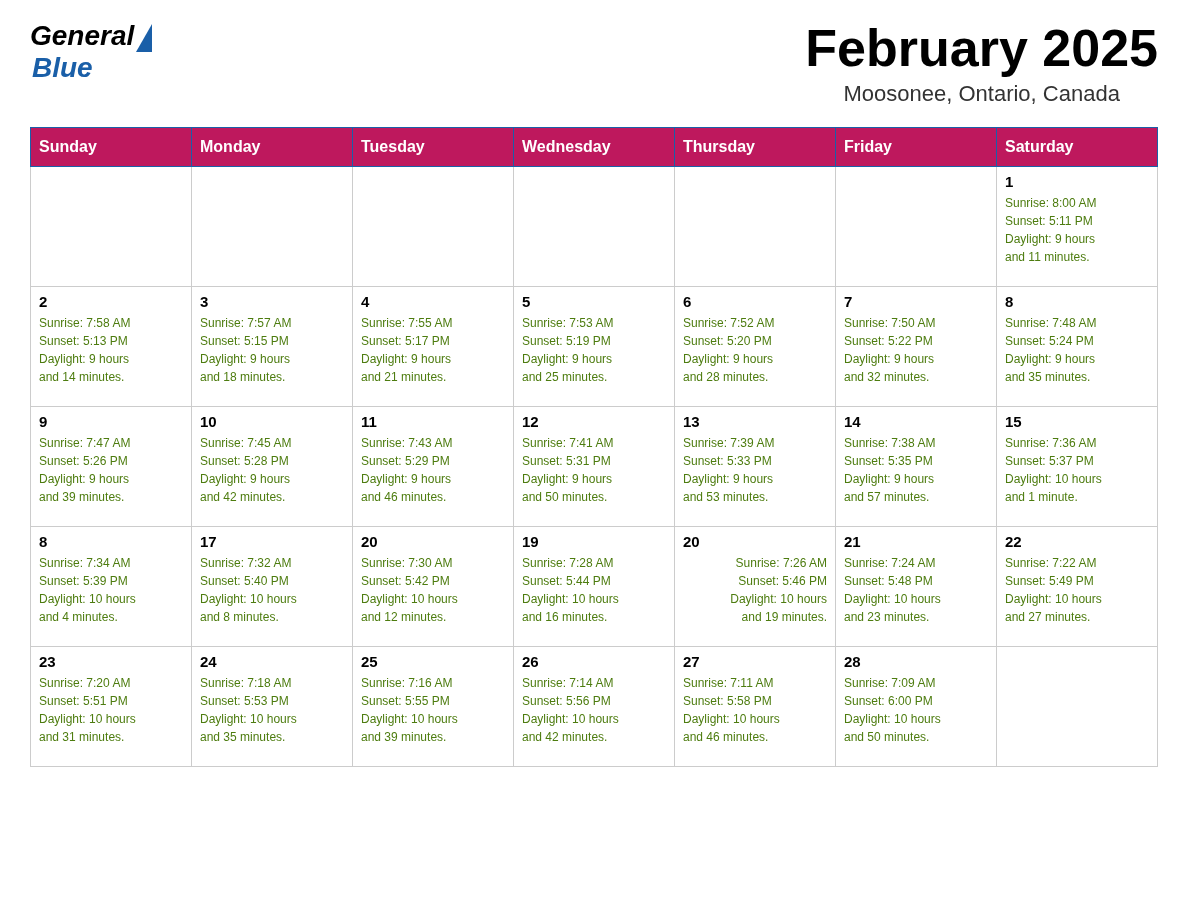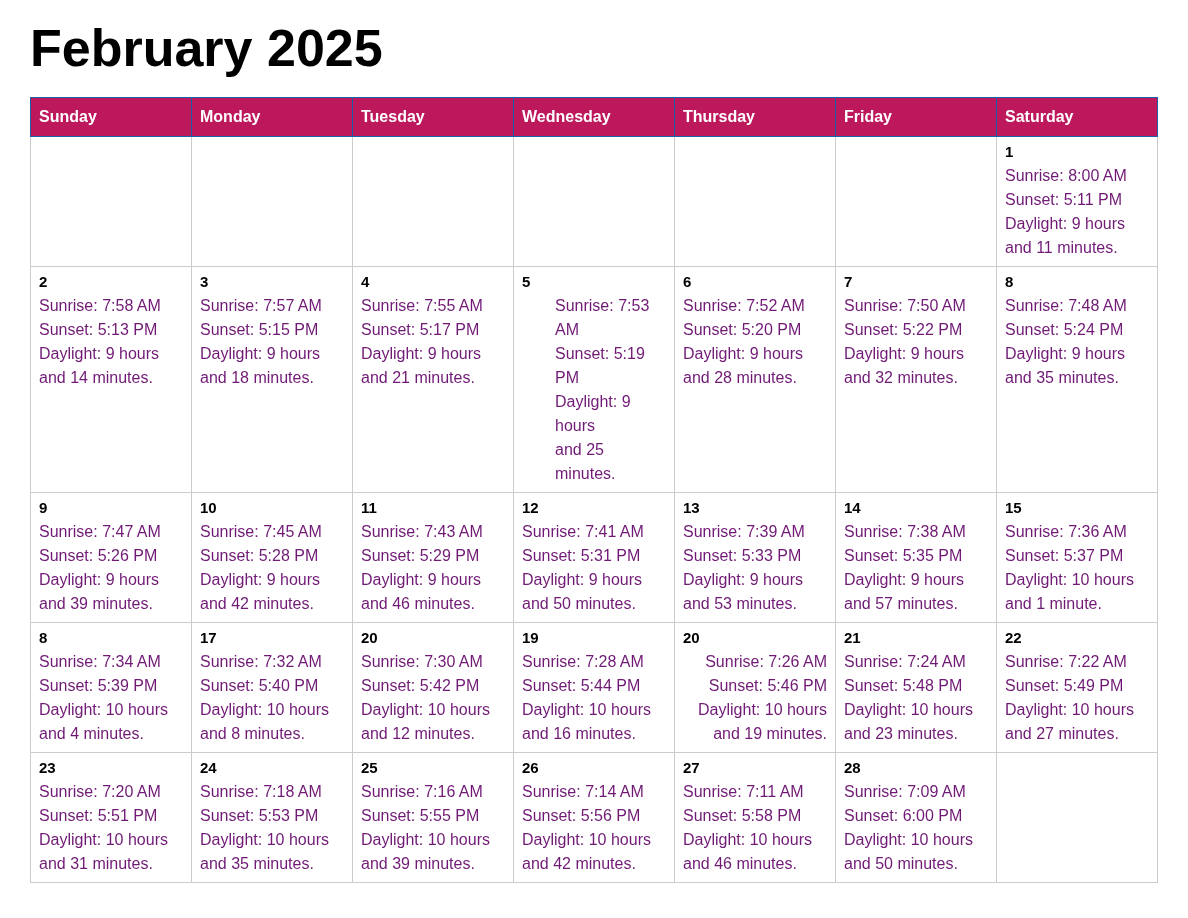--- a/index.html
+++ b/index.html
@@ -78,22 +78,22 @@
       color: #333;
     }
     .day-number {
       font-size: 15px;
       font-weight: bold;
       color: #000;
       display: block;
       margin-bottom: 4px;
     }
     .day-info {
-      font-size: 16px;
-      color: #701a75;
+      font-size: 12px;
+      color: #4d7c0f;
       line-height: 1.5;
     }
     .empty-cell {
       background: #fff;
     }
     .calendar tbody tr td {
       height: 120px;
     }
     .logo-wrapper {
       display: flex;
@@ -102,22 +102,30 @@
     }
     .logo-top-row {
       display: flex;
       align-items: flex-end;
     }
   </style>
 </head>
 <body>
 
 <div class="header">
+  <div class="logo-wrapper">
+    <div class="logo-top-row">
+      <span class="logo-text-general">General</span>
+      <div class="logo-triangle"></div>
+    </div>
+    <span class="logo-blue">Blue</span>
+  </div>
   <div class="logo-right">
     <h1 class="month-title">February 2025</h1>
+    <div class="location">Moosonee, Ontario, Canada</div>
   </div>
 </div>
 
 <table class="calendar">
   <thead>
     <tr>
     <th>Sunday</th>
         <th>Monday</th>
         <th>Tuesday</th>
         <th>Wednesday</th>
@@ -159,21 +167,21 @@
         </td>
         <td>
           <span class="day-number">4</span>
           <div class="day-info" style="white-space: pre-line;">Sunrise: 7:55 AM
 Sunset: 5:17 PM
 Daylight: 9 hours
 and 21 minutes.</div>
         </td>
         <td>
           <span class="day-number">5</span>
-          <div class="day-info" style="white-space: pre-line; margin-left: 33px;">Sunrise: 7:53 AM
+          <div class="day-info" style="white-space: pre-line;">Sunrise: 7:53 AM
 Sunset: 5:19 PM
 Daylight: 9 hours
 and 25 minutes.</div>
         </td>
         <td>
           <span class="day-number">6</span>
           <div class="day-info" style="white-space: pre-line;">Sunrise: 7:52 AM
 Sunset: 5:20 PM
 Daylight: 9 hours
 and 28 minutes.</div>

